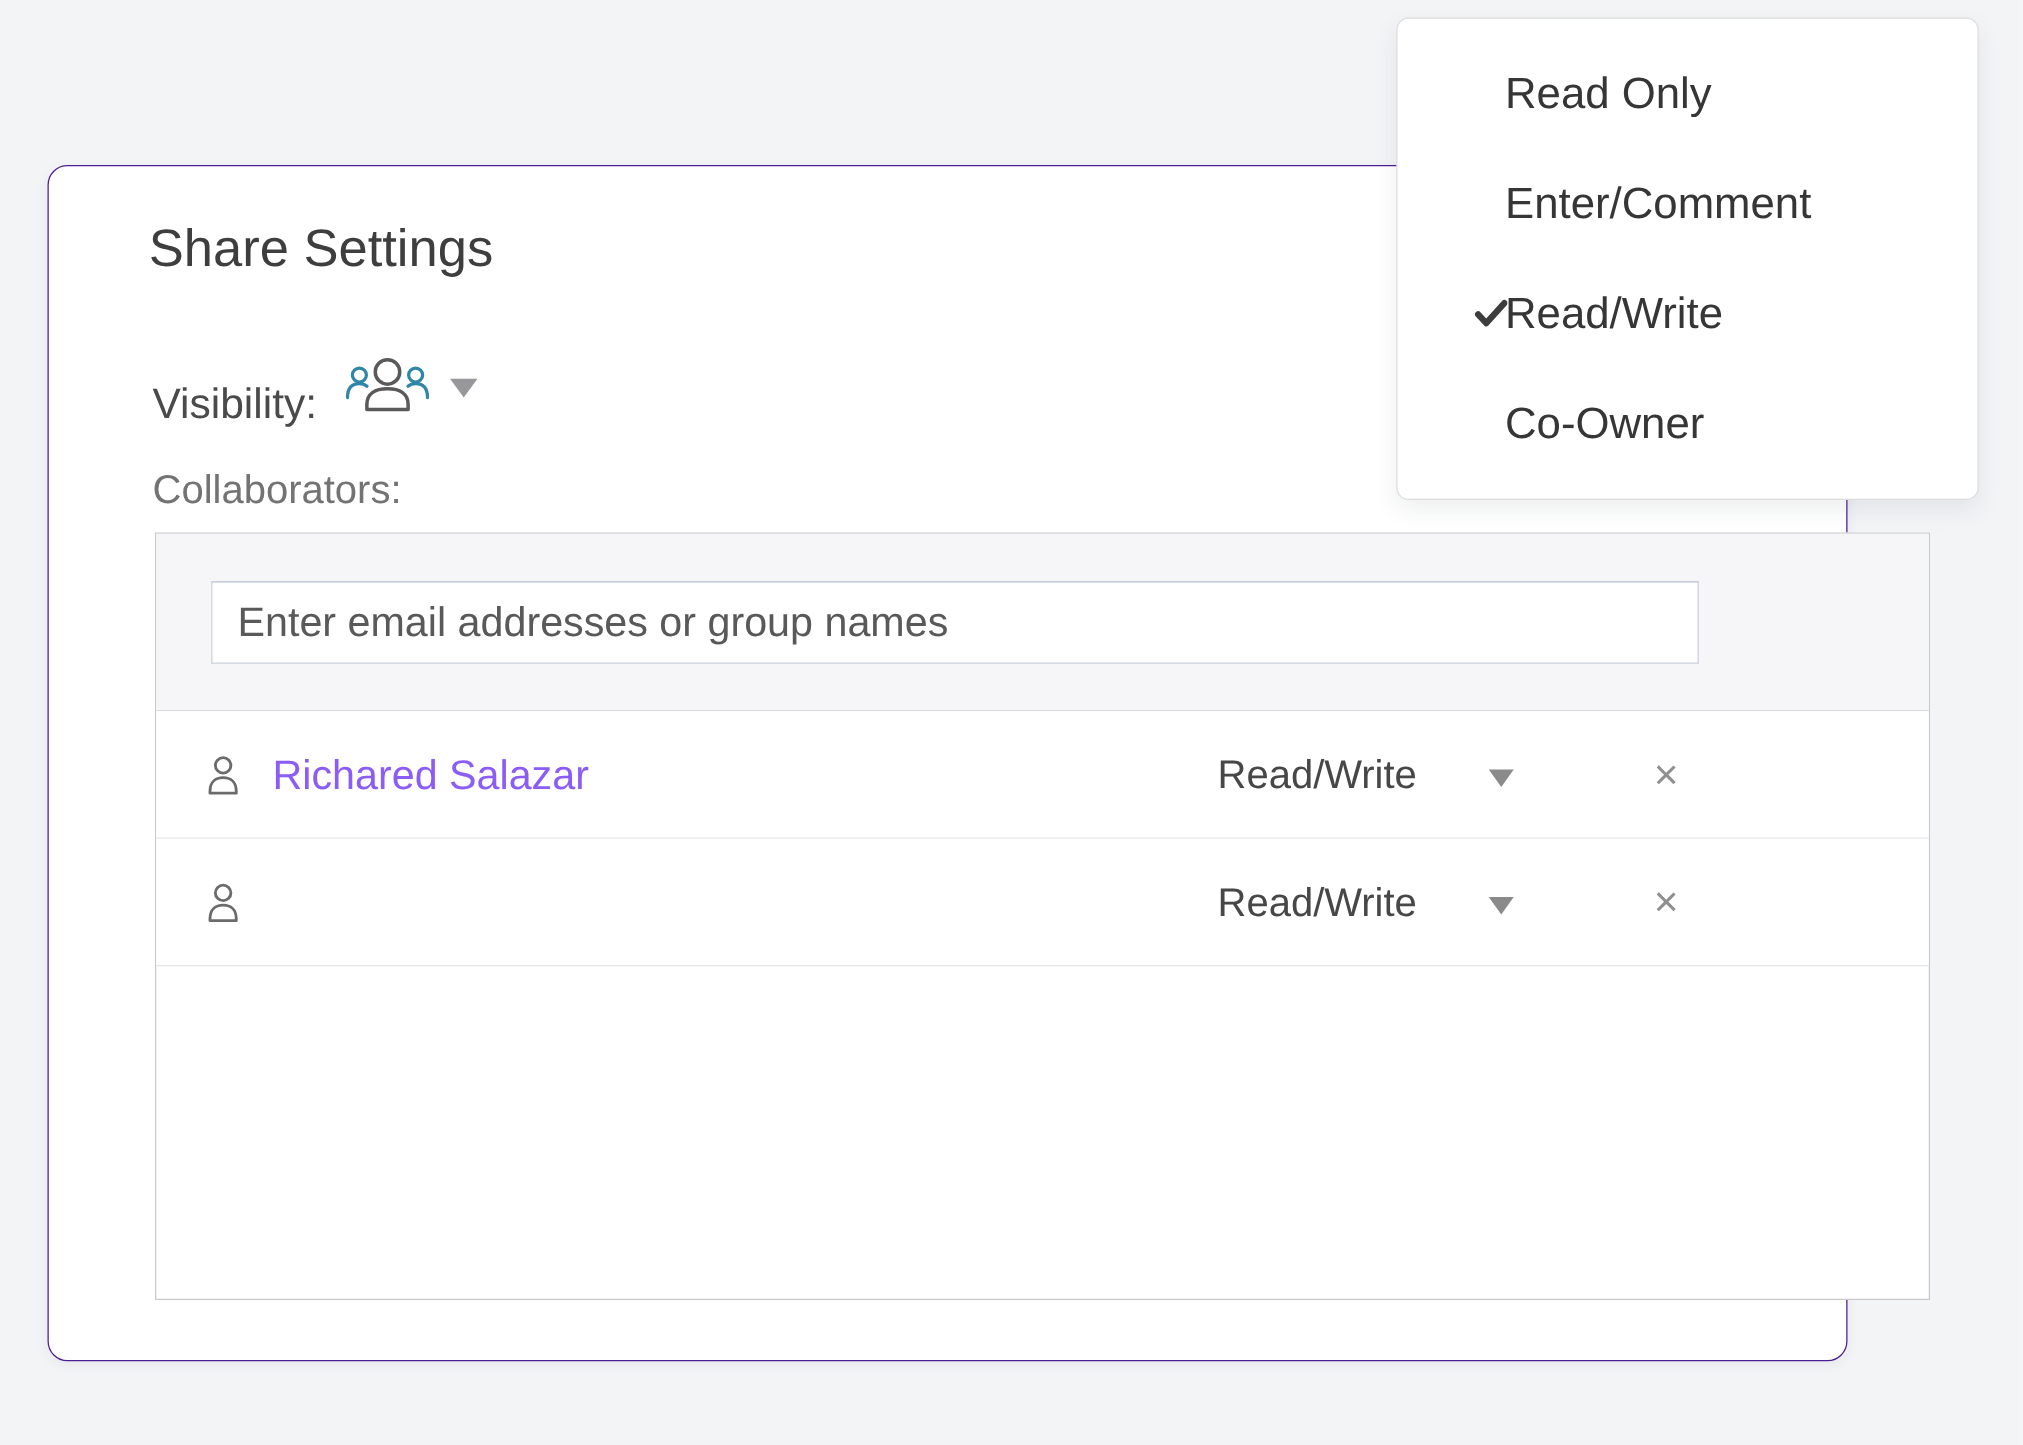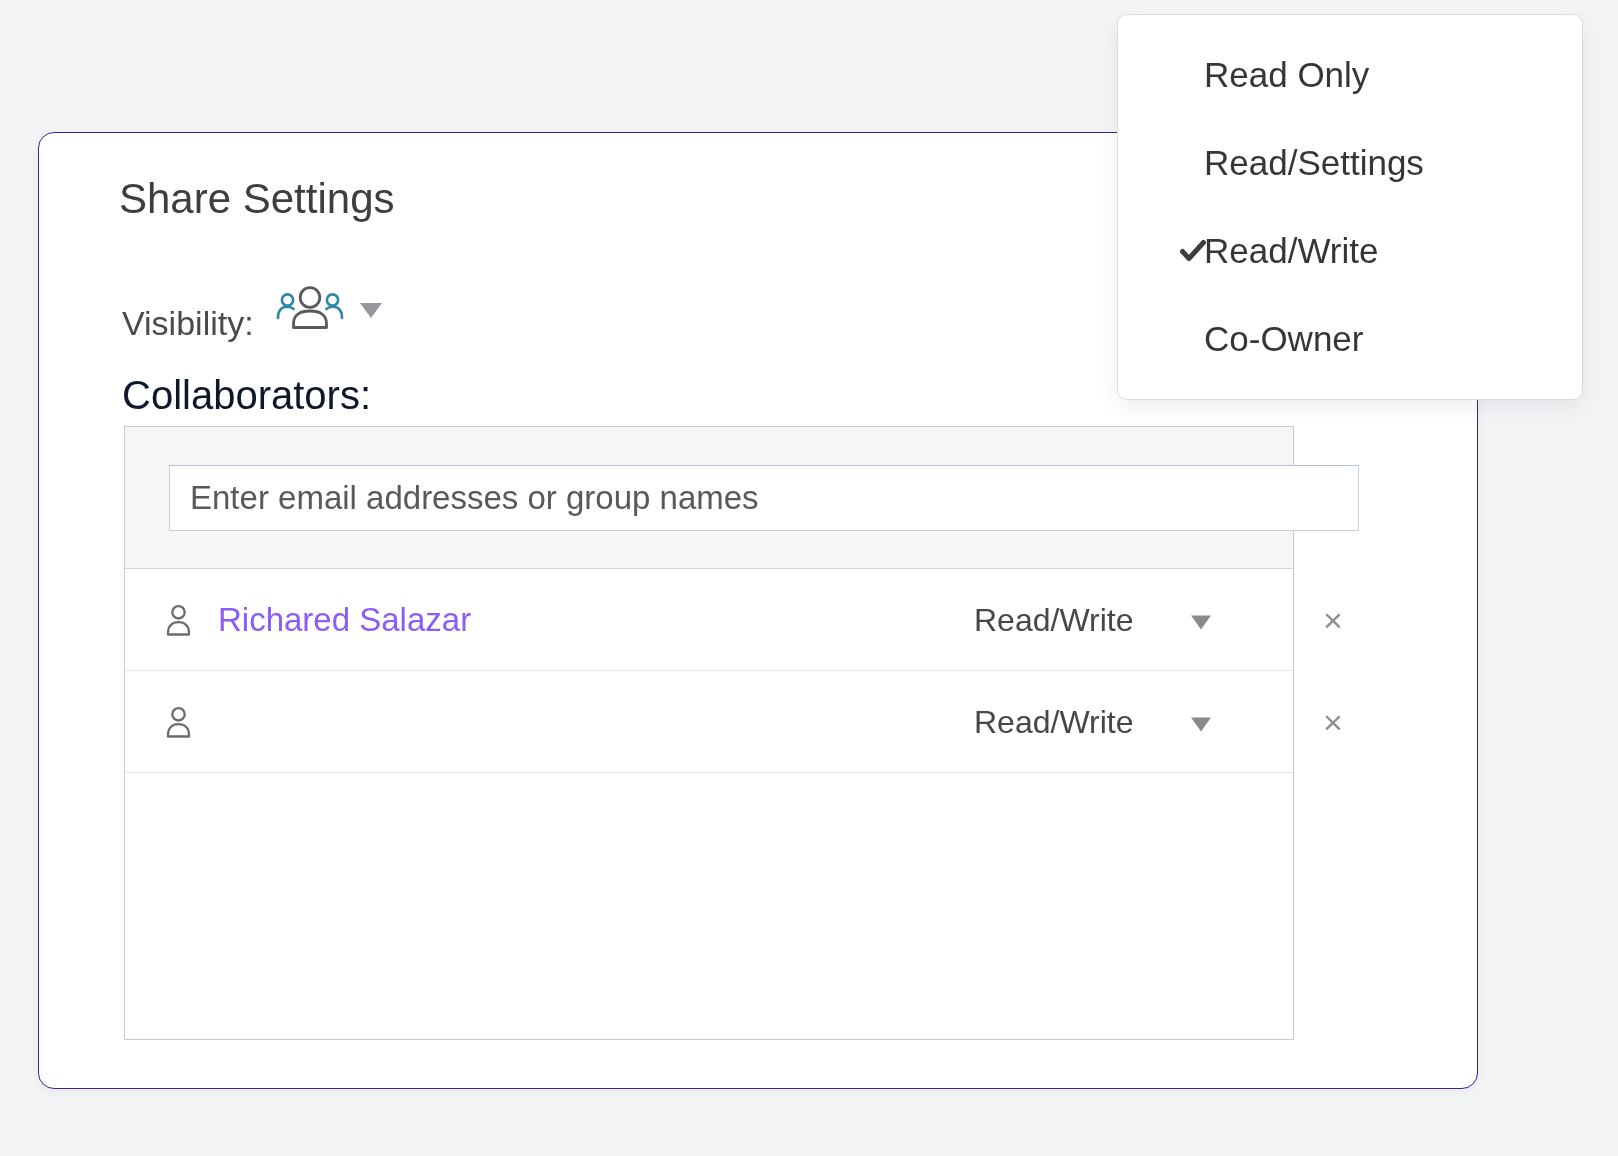--- a/index.html
+++ b/index.html
@@ -36,25 +36,25 @@
     width:0; height:0;
     border-left:11px solid transparent;
     border-right:11px solid transparent;
     border-top:15px solid #98989c;
   }
   .vis-control .caret { margin-left:16px; margin-top:6px; }
 
   
   .collab-label {
     position:absolute; left:83px; top:240px;
-    font-size:40px; color:#0f172a;
+    font-size:32px; color:#737373;
   }
   .collab-box {
     position:absolute; left:85px; top:293px;
-    width:1170px; height:614px;
+    width:1420px; height:614px;
     border:1px solid #c9c9cc;
     background:#ffffff;
   }
   .collab-header {
     height:142px; background:#f6f6f8;
     border-bottom:1px solid #dadada;
     position:relative;
   }
   .email-input {
     position:absolute; left:44px; top:38px;
@@ -198,21 +198,21 @@
   </div>
 </div>
 
 <div class="perm-menu">
   <div class="menu-item">
 
     <span>Read Only</span>
   </div>
   <div class="menu-item">
 
-    <span>Read/Settings</span>
+    <span>Enter/Comment</span>
   </div>
   <div class="menu-item checked">
     <span class="menu-check">
       <svg width="26" height="24" viewBox="0 0 26 24">
         <polyline points="2.5,12.5 9,19.5 23.5,3.5" fill="none" stroke="#3d3d3d" stroke-width="5" stroke-linecap="round" stroke-linejoin="round"></polyline>
       </svg>
     </span>
     <span>Read/Write</span>
   </div>
   <div class="menu-item">

